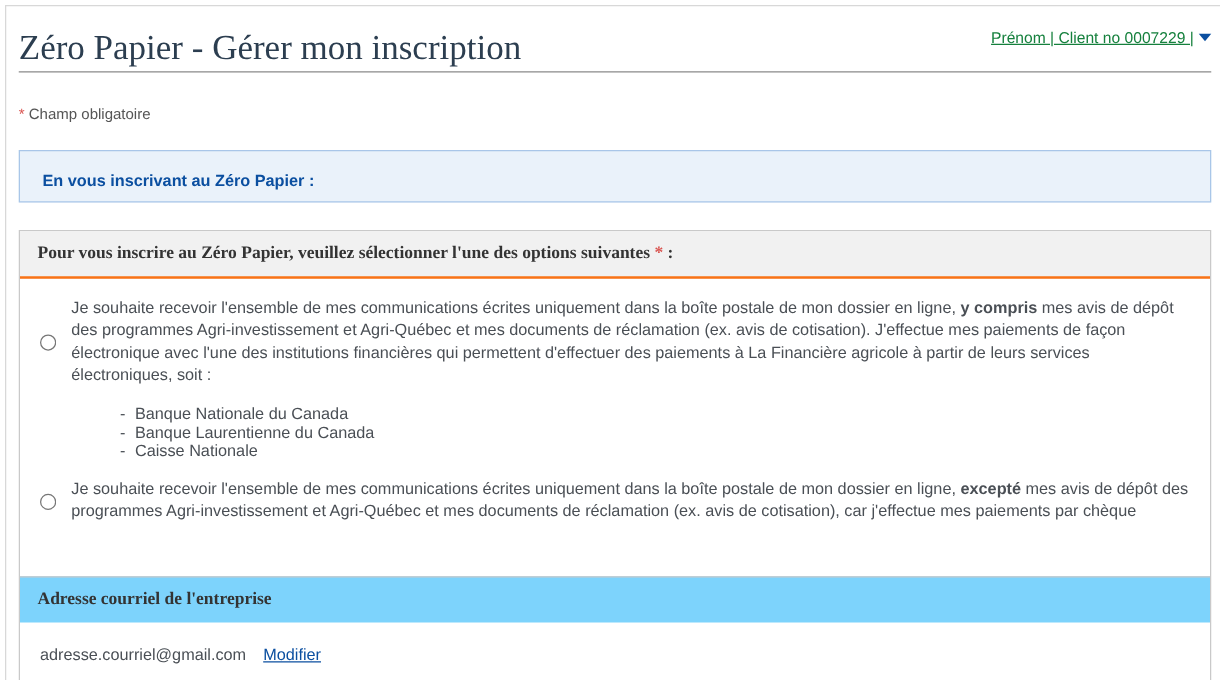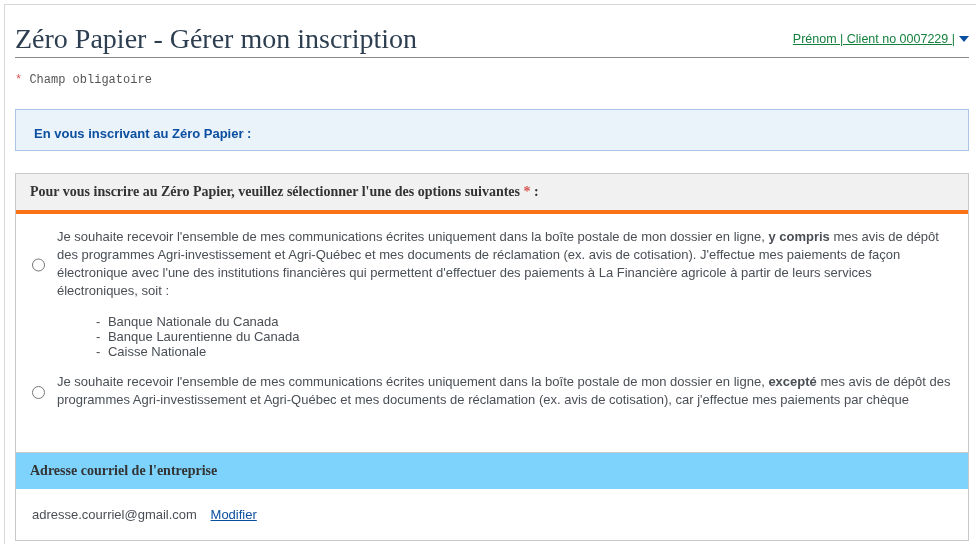--- a/index.html
+++ b/index.html
@@ -12,21 +12,21 @@
     }
     .container {
       width: 976px;
       background: #fff;
       border: 1px solid #d8d8d8;
       padding: 0 10px 14px 10px;
     }
     .title-row {
       display: flex;
       justify-content: space-between;
-      align-items: center;
+      align-items: flex-start;
       border-bottom: 1px solid #8a8a8a;
       padding: 18px 0 2px 0;
     }
     .page-title {
       font-family: Georgia, 'Times New Roman', serif;
       font-size: 28px;
       font-weight: 400;
       color: #2c3e50;
     }
     .user-link {
@@ -39,24 +39,23 @@
       gap: 4px;
     }
     .caret-down {
       width: 0; height: 0;
       border-left: 5px solid transparent;
       border-right: 5px solid transparent;
       border-top: 6px solid #0b4fa0;
       display: inline-block;
     }
     .required-note {
-      margin-top: 15px;
+      margin-top: 26px;
       font-size: 12px;
       color: #555;
-      font-family: Liberation Mono, monospace;
     }
     .required-note .ast, .fieldset-title .ast { color: #d9534f; }
     .info-box {
       margin-top: 22px;
       border: 1px solid #a9c6e8;
       background: #eaf2fa;
       padding: 14px 18px 0 18px;
       color: #0b4fa0;
       font-size: 13px;
       line-height: 1.5;
@@ -67,21 +66,21 @@
     }
     .info-box ul {
       padding-left: 20px;
     }
     .form-panel {
       margin-top: 22px;
       border: 1px solid #c9c9c9;
     }
     .panel-header {
       background: #f1f1f1;
-      border-bottom: 4px solid #f97316;
+      border-bottom: 2px solid #f97316;
       padding: 10px 14px;
     }
     .fieldset-title {
       font-family: Georgia, 'Times New Roman', serif;
       font-size: 14px;
       font-weight: 700;
       color: #333;
     }
     .options {
       padding: 14px 16px 28px 16px;

